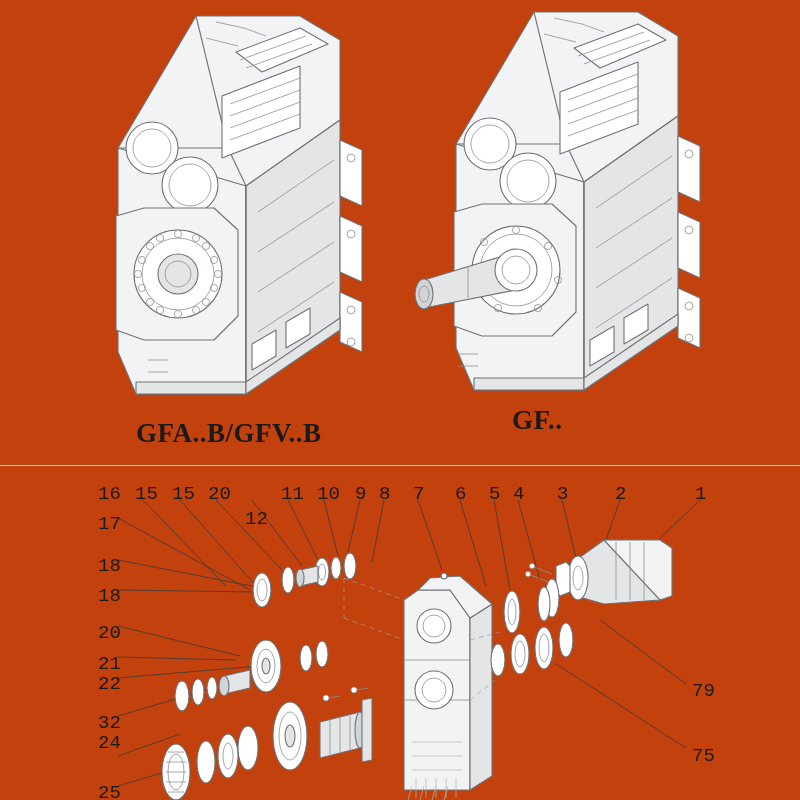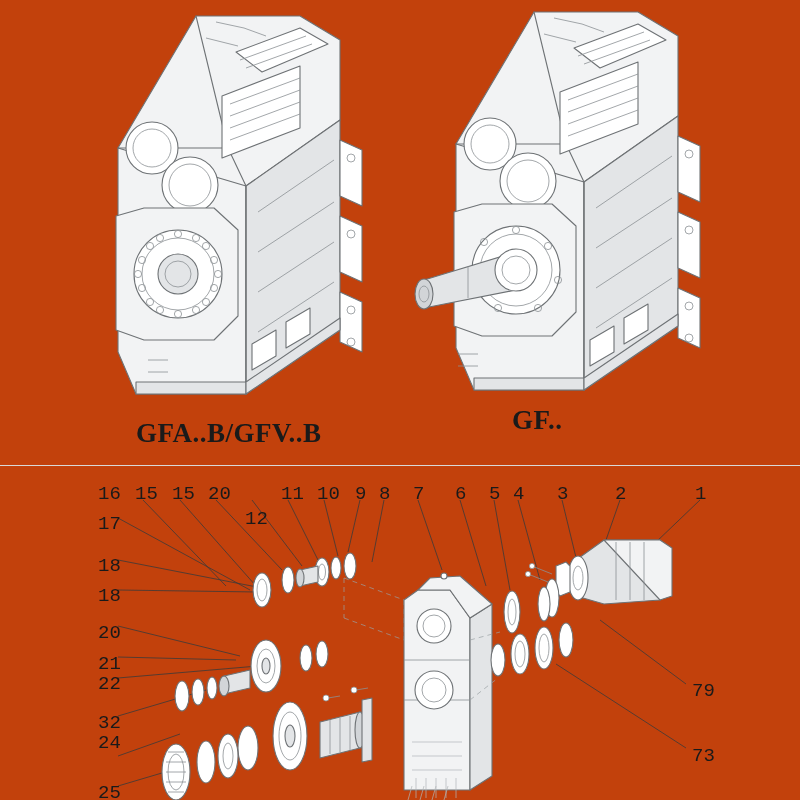--- a/index.html
+++ b/index.html
@@ -382,16 +382,16 @@
       <div class="callout" style="left: 98px; top: 513px;">17</div>
       <div class="callout" style="left: 98px; top: 555px;">18</div>
       <div class="callout" style="left: 98px; top: 585px;">18</div>
       <div class="callout" style="left: 98px; top: 622px;">20</div>
       <div class="callout" style="left: 98px; top: 653px;">21</div>
       <div class="callout" style="left: 98px; top: 673px; text-align: center;">22</div>
       <div class="callout" style="left: 98px; top: 712px;">32</div>
       <div class="callout" style="left: 98px; top: 732px;">24</div>
       <div class="callout" style="left: 98px; top: 782px;">25</div>
       <div class="callout" style="left: 692px; top: 680px;">79</div>
-      <div class="callout" style="left: 692px; top: 745px;">73</div>
+      <div class="callout" style="left: 692px; top: 745px;">75</div>
     </div>
 
 </div>
 
 </body></html>

